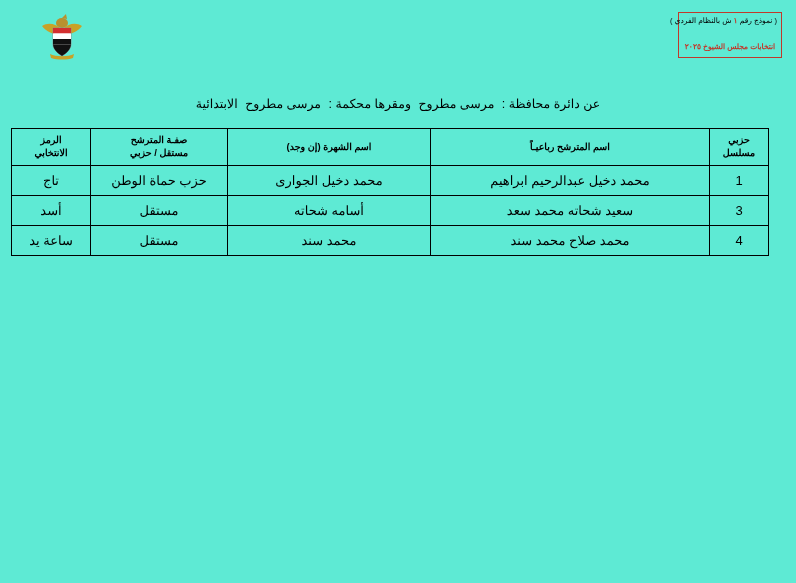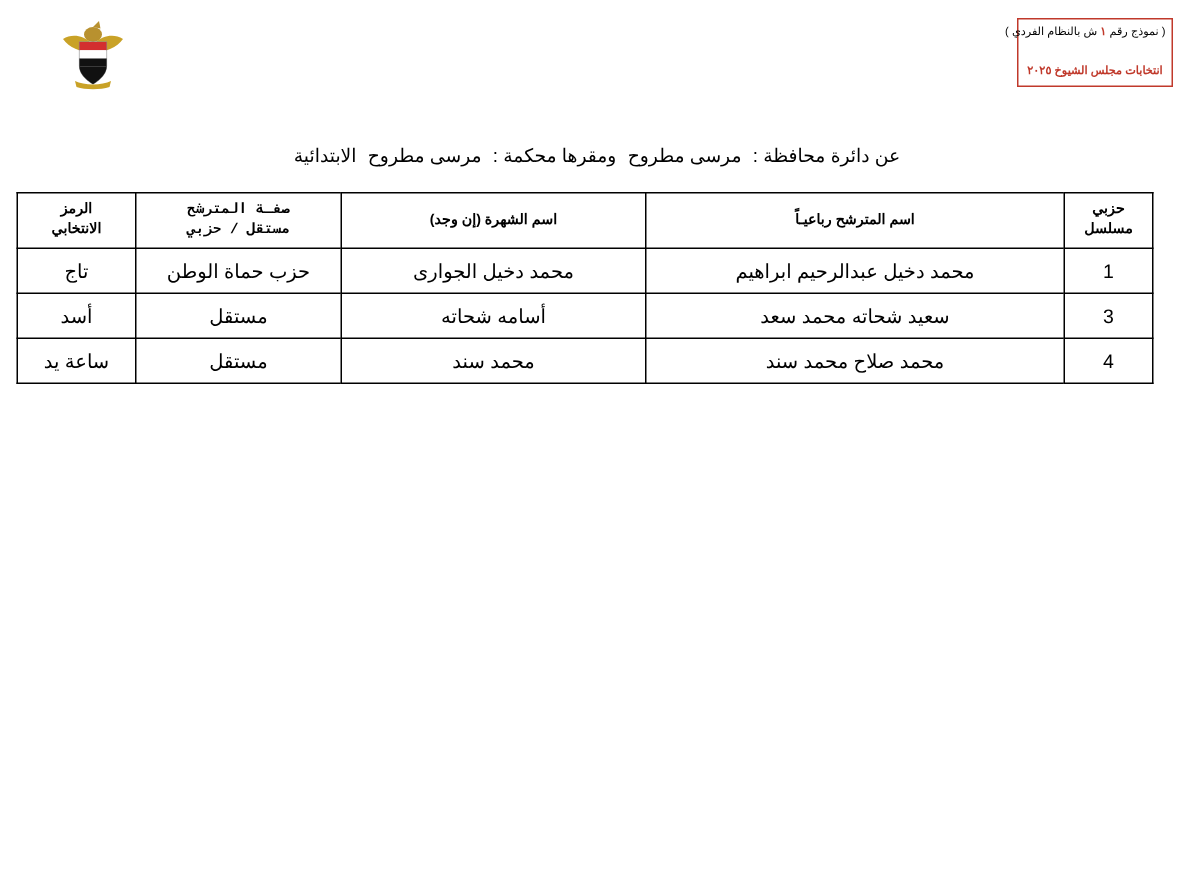--- a/index.html
+++ b/index.html
@@ -7,21 +7,21 @@
     padding: 0;
     background: #b9b9b9;
   }
   body {
     font-family: "Liberation Sans", sans-serif;
   }
   .page {
     position: relative;
     width: 796px;
     height: 583px;
-    background: #ffffff;
+    background: #5eead4;
     overflow: hidden;
     box-sizing: border-box;
     padding-left: 36px;
   }
 
   
   .stamp-box {
     position: absolute;
     top: 12px;
     right: 14px;
@@ -112,21 +112,21 @@
   }
   table.cands td {
     height: 27px;
     font-size: 13px;
     font-weight: normal;
     padding: 1px;
   }
   .col-serial  { width: 56px; }
   .col-name    { width: 276px; border-radius: 12px; }
   .col-fame    { width: 200px; }
-  .col-cap     { width: 134px; font-family: Liberation Mono, monospace; }
+  .col-cap     { width: 134px; }
   .col-symbol  { width: 76px; }
 
   .hdr-2line { display: block; text-align: center; }
 </style>
 </head>
 <body>
 
 <div class="page">
 
   <div class="stamp-box">

